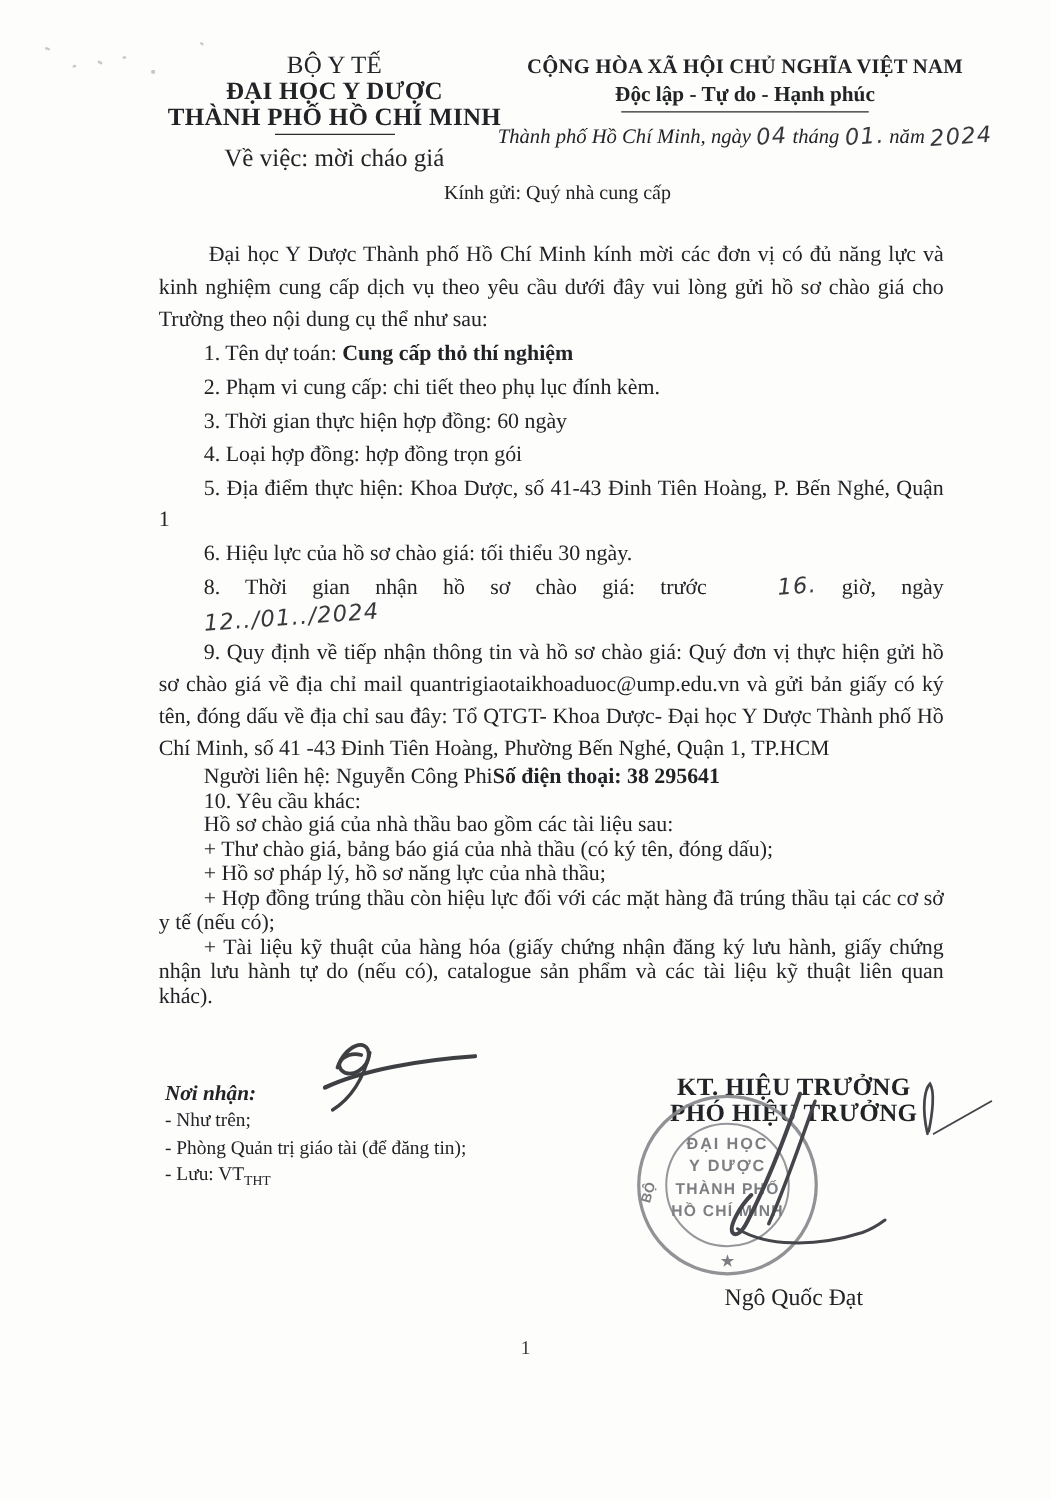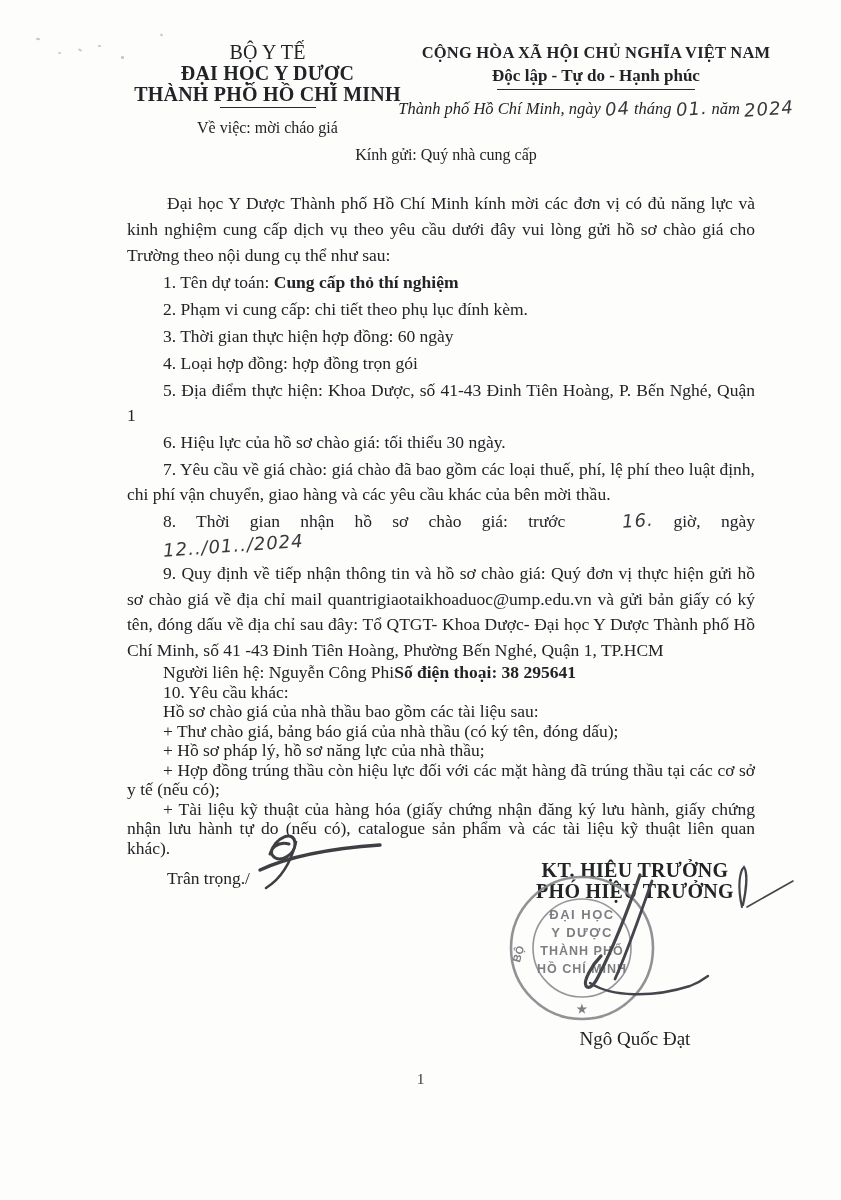--- a/index.html
+++ b/index.html
@@ -12,21 +12,21 @@
   .b{font-weight:bold;}
 
   
   .speck{position:absolute;background:#9a9a9a;border-radius:1px;opacity:.55;}
 
   
   .hdr-left{position:absolute;left:100px;top:42px;width:335px;text-align:center;line-height:21px;}
   .hdr-left .h16{font-size:20px;letter-spacing:.2px;}
   .rule{border-top:1.6px solid #2a2a2c;margin:2px auto 0;}
   .rule-left{width:96px;}
-  .subject{font-size:16px;margin-top:9px;}
+  .subject{font-size:20px;margin-top:9px;}
   .hdr-right{position:absolute;left:398px;top:42px;width:396px;text-align:center;}
   .nat{font-size:16.5px;letter-spacing:.2px;line-height:22px;}
   .motto{font-size:17px;line-height:23px;}
   .rule-right{width:198px;}
   .dateline{font-size:16.5px;margin-top:9px;font-style:italic;white-space:nowrap;}
 
   
   .hw{
     font-family:"DejaVu Sans",sans-serif;font-style:italic;
     display:inline-block;transform:rotate(-4deg) translateY(1px);
@@ -97,52 +97,56 @@
     <p class="para indent40">Đại học Y Dược Thành phố Hồ Chí Minh kính mời các đơn vị có đủ năng lực và kinh nghiệm cung cấp dịch vụ theo yêu cầu dưới đây vui lòng gửi hồ sơ chào giá cho Trường theo nội dung cụ thể như sau:</p>
 
     <div class="item">
       <span>1. Tên dự toán: </span><b>Cung cấp thỏ thí nghiệm</b>
     </div>
     <div class="item">2. Phạm vi cung cấp: chi tiết theo phụ lục đính kèm.</div>
     <div class="item">3. Thời gian thực hiện hợp đồng: 60 ngày</div>
     <div class="item">4. Loại hợp đồng: hợp đồng trọn gói</div>
     <div class="item">5. Địa điểm thực hiện: Khoa Dược, số 41-43 Đinh Tiên Hoàng, P. Bến Nghé, Quận 1</div>
     <div class="item">6. Hiệu lực của hồ sơ chào giá: tối thiểu 30 ngày.</div>
-    <div class="item">7. Yêu cầu về giá chào: giá chào đã bao gồm các loại thuế, phí, lệ phí theo luật định, chi phí vận chuyển, giao hàng và các yêu cầu khác của bên mời thầu.</div>
     <div class="item">
       <span>8. Thời gian nhận hồ sơ chào giá: trước </span><span class="hw">16.</span><span> giờ, ngày </span><span class="hw">12../01../2024</span>
     </div>
 
     <p class="para indent36 item9">
       <span>9. Quy định về tiếp nhận thông tin và hồ sơ chào giá: Quý đơn vị thực hiện gửi hồ sơ chào giá về địa chỉ mail </span><span class="email">quantrigiaotaikhoaduoc@ump.edu.vn</span><span> và gửi bản giấy có ký tên, đóng dấu về địa chỉ sau đây: Tổ QTGT- Khoa Dược- Đại học Y Dược Thành phố Hồ Chí Minh, số 41 -43 Đinh Tiên Hoàng, Phường Bến Nghé, Quận 1, TP.HCM</span>
     </p>
 
     <div class="tight contact">
       <span>Người liên hệ: Nguyễn Công Phi</span><span class="phone">Số điện thoại: 38 295641</span>
     </div>
     <div class="tight">10. Yêu cầu khác:</div>
     <div class="tight">Hồ sơ chào giá của nhà thầu bao gồm các tài liệu sau:</div>
     <div class="tight">+ Thư chào giá, bảng báo giá của nhà thầu (có ký tên, đóng dấu);</div>
     <div class="tight">+ Hồ sơ pháp lý, hồ sơ năng lực của nhà thầu;</div>
     <div class="tight">+ Hợp đồng trúng thầu còn hiệu lực đối với các mặt hàng đã trúng thầu tại các cơ sở y tế (nếu có);</div>
     <div class="tight">+ Tài liệu kỹ thuật của hàng hóa (giấy chứng nhận đăng ký lưu hành, giấy chứng nhận lưu hành tự do (nếu có), catalogue sản phẩm và các tài liệu kỹ thuật liên quan khác).</div>
 
-    <div class="closing">
-      <span>Trân trọng./</span>
-    </div>
   </div>
 
   <svg class="scribble-svg" width="140" height="72" viewBox="0 0 140 72">
     <g fill="none" stroke="#3e3f43" stroke-linecap="round">
       <path d="M18,34 C24,16 42,10 43,23 C44,34 28,44 21,36 C15,29 27,21 37,24" stroke-width="3"></path>
       <path d="M8,50 C38,36 84,28 128,25" stroke-width="3.4"></path>
       <path d="M44,22 C39,42 30,58 14,68" stroke-width="2.6"></path>
     </g>
   </svg>
 
+  <div class="recipients">
+    <div class="title">Nơi nhận:</div>
+    <div class="r-line">- Như trên;</div>
+    <div class="r-line">- Phòng Quản trị giáo tài (để đăng tin);</div>
+    <div class="r-line">
+      <span>- Lưu: VT</span><sub>THT</sub>
+    </div>
+  </div>
 
   <div class="sig-block">
     <div class="s-line">KT. HIỆU TRƯỞNG</div>
     <div class="s-line">PHÓ HIỆU TRƯỞNG</div>
   </div>
 
   <svg class="stamp-svg" width="330" height="178" viewBox="0 0 330 178">
     <g>
       <circle cx="92" cy="93" r="71" fill="none" stroke="#85868a" stroke-width="2.6" opacity="0.9"></circle>
       <circle cx="92" cy="93" r="49" fill="none" stroke="#8a8b8f" stroke-width="1.6" opacity="0.9"></circle>

